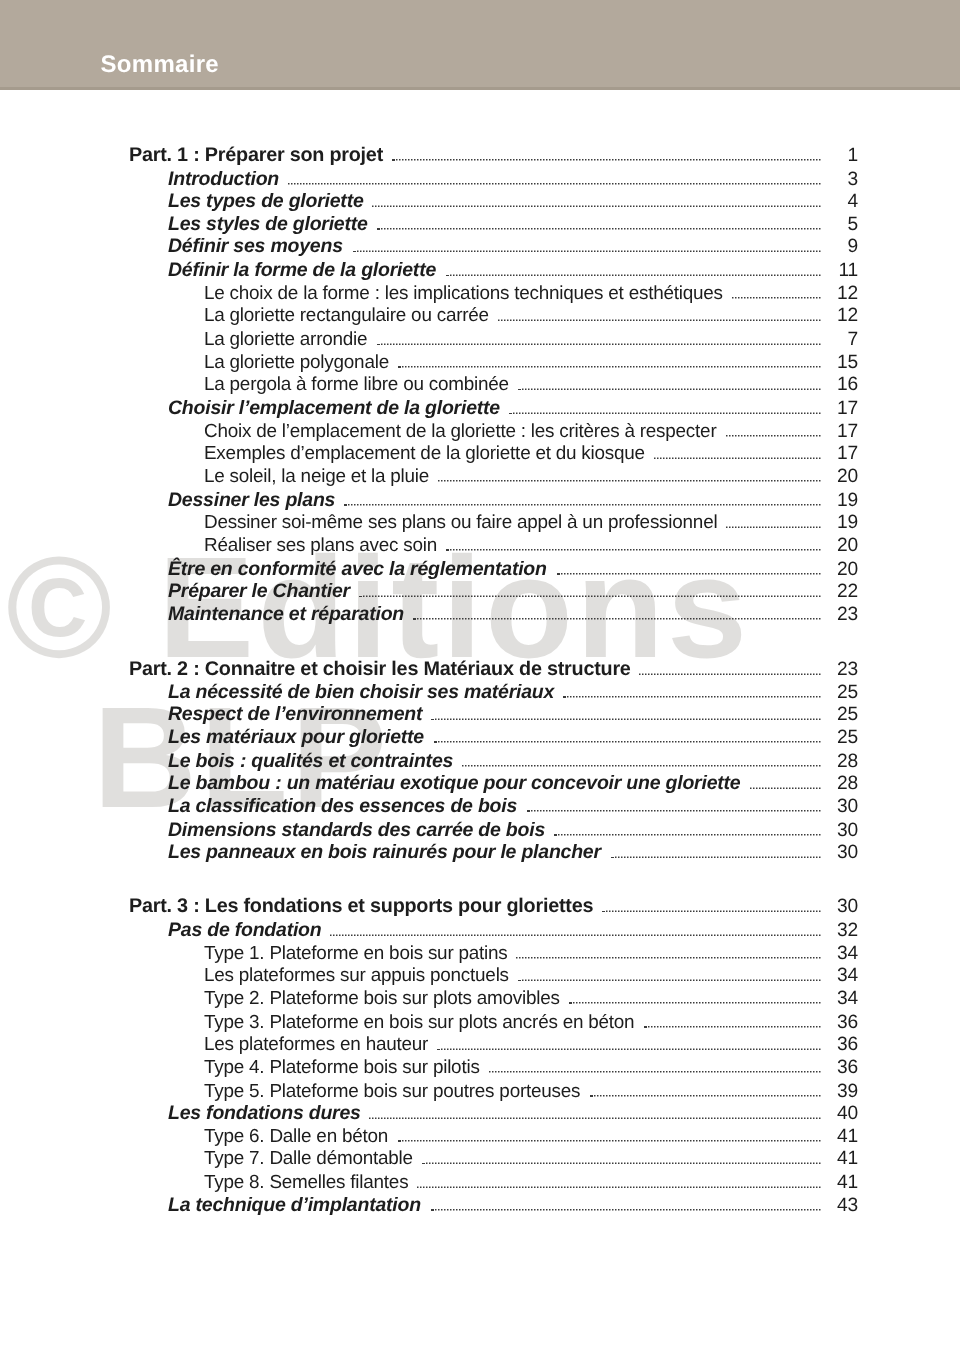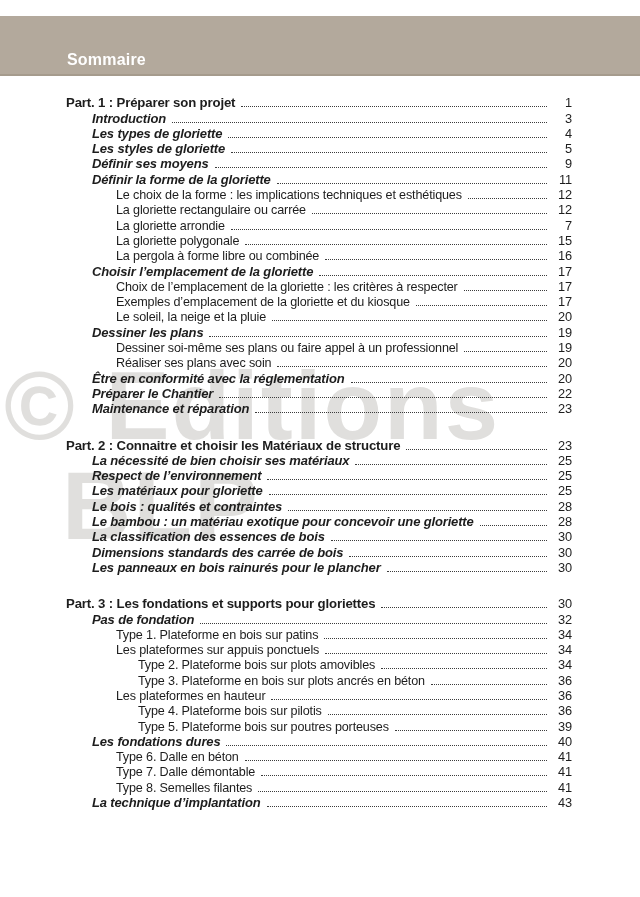--- a/index.html
+++ b/index.html
@@ -12,21 +12,21 @@
     height: 897px;
     overflow: hidden;
     position: relative;
     font-family: "Liberation Sans", sans-serif;
     color: var(--text, #1d1d1d);
   }
 
   
   .header-bar {
     position: absolute;
-    top: 16px; left: 0;
+    top: 0; left: 0;
     width: 640px;
     height: 60px;
     background: var(--header-bg, #b3a99c);
     border-bottom: 2px solid var(--header-border, #a59b8d);
     display: flex;
     align-items: flex-end;
     box-sizing: border-box;
     padding: 0 0 5px 67px;
     z-index: 2;
   }
@@ -57,21 +57,21 @@
   }
   .wm-1 { left: 4px;  top: 358px; }
   .wm-2 { left: 62px; top: 458px; }
 
   
   .toc {
     position: absolute;
     top: 62px; left: 0;
     width: 640px;
     box-sizing: border-box;
-    padding: 33px 68px 0 66px;
+    padding: 33px 68px 0 86px;
     z-index: 1;
   }
   .section { margin: 0; }
   .section + .section { margin-top: 21px; }
 
   .row {
     display: flex;
     align-items: flex-end;
     height: 15.3px;
     white-space: nowrap;
@@ -94,21 +94,21 @@
     text-align: right;
     font-size: 12.8px;
     font-weight: normal;
     font-style: normal;
     line-height: 14px;
   }
 
   .row.part .label { font-size: 13.2px; font-weight: bold; }
   .row.l1 .label   { font-size: 13px;   font-weight: bold; font-style: italic; margin-left: 26px; }
   .row.l2 .label   { font-size: 12.6px; margin-left: 50px; text-align: right; }
-  .row.l3 .label   { font-size: 12.6px; margin-left: 72px; }
+  .row.l3 .label   { font-size: 12.6px; margin-left: 50px; }
 </style>
 </head>
 <body style="--header-bg: #b3a99c; --header-border: #a59b8d; --header-text: #ffffff; --text: #1d1d1d; --watermark: rgba(60,55,45,0.16);">
 
 <div class="watermark">
   <span class="wm-1">© Editions</span>
   <span class="wm-2">BLP</span>
 </div>
 
 <div class="header-bar">

